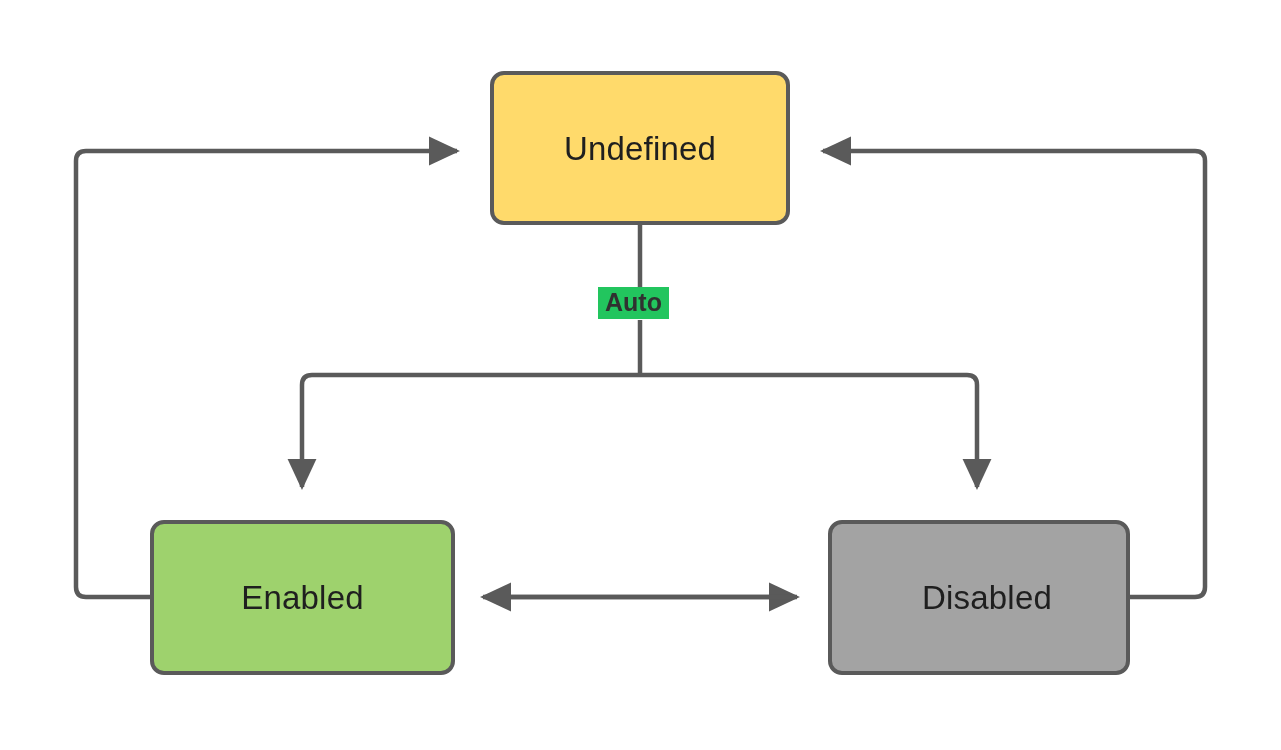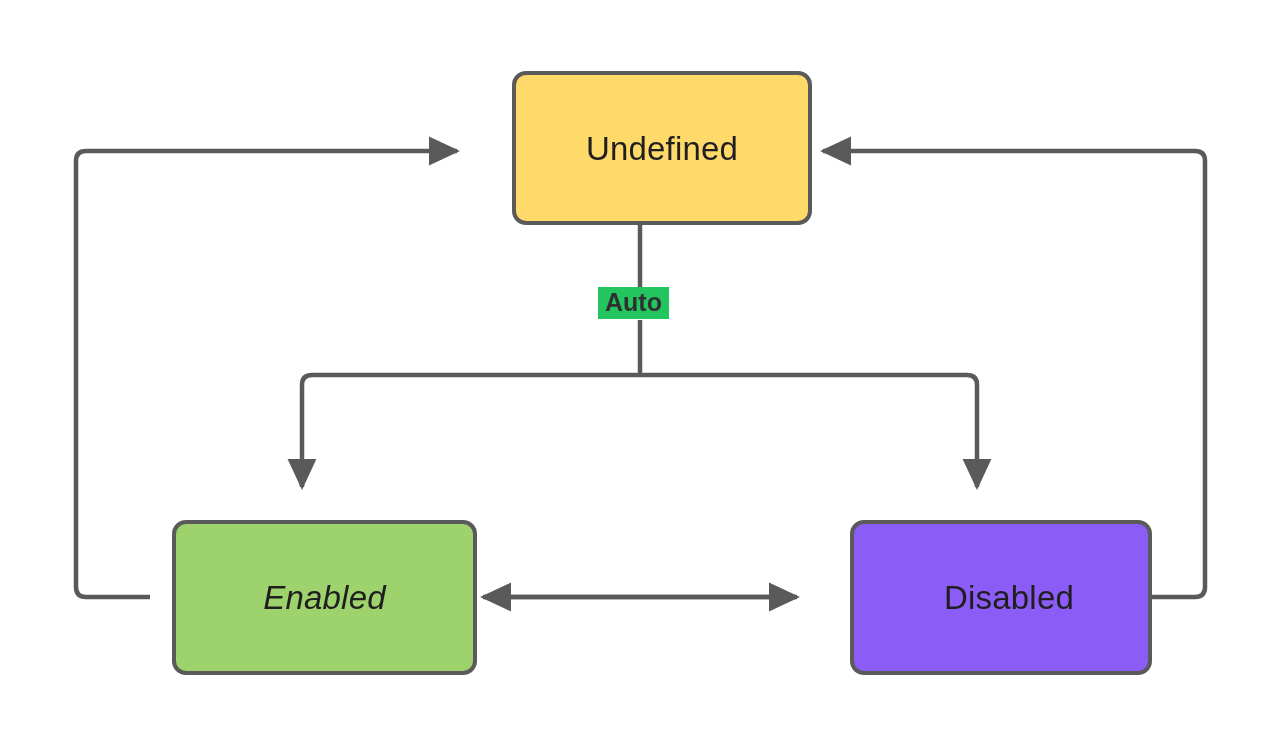--- a/index.html
+++ b/index.html
@@ -26,21 +26,20 @@
   }
   .node-box {
     position: absolute;
     box-sizing: border-box;
     border-style: solid;
     border-width: 4px;
     border-radius: 14px;
     display: flex;
     align-items: center;
     justify-content: center;
-    margin-left: 22px;
   }
   .node-label {
     font-family: "Liberation Sans", sans-serif;
     font-size: 33px;
     font-weight: 400;
     color: #1f1f1f;
     letter-spacing: 0.2px;
     line-height: 1;
     white-space: nowrap;
   }
@@ -85,23 +84,23 @@
 
     <path d="M 150 597 L 86 597 Q 76 597 76 587 L 76 161 Q 76 151 86 151 L 457 151" fill="none" stroke="#5a5a5a" stroke-width="4.5" stroke-linecap="butt" marker-end="url(#arrow-end)"></path>
 
     <path d="M 1130 597 L 1195 597 Q 1205 597 1205 587 L 1205 161 Q 1205 151 1195 151 L 823 151" fill="none" stroke="#5a5a5a" stroke-width="4.5" stroke-linecap="butt" marker-end="url(#arrow-end)"></path>
   </svg>
 
   <div class="node-box" id="node-undefined" style="background:#FFDA6B; border-color:#5a5a5a;">
     <span class="node-label">Undefined</span>
   </div>
 
-  <div class="node-box" id="node-enabled" style="background:#9ED26D; border-color:#5a5a5a;font-style:italic;">
+  <div class="node-box" id="node-enabled" style="background:#9ED26D; border-color:#5a5a5a;">
     <span class="node-label">Enabled</span>
   </div>
 
-  <div class="node-box" id="node-disabled" style="background:#8b5cf6; border-color:#5a5a5a;padding-left:16px;">
+  <div class="node-box" id="node-disabled" style="background:#a3a3a3; border-color:#5a5a5a;padding-left:16px;">
     <span class="node-label">Disabled</span>
   </div>
 
   <div class="edge-label" id="label-auto">Auto</div>
 
 </div>
 
 </body></html>

